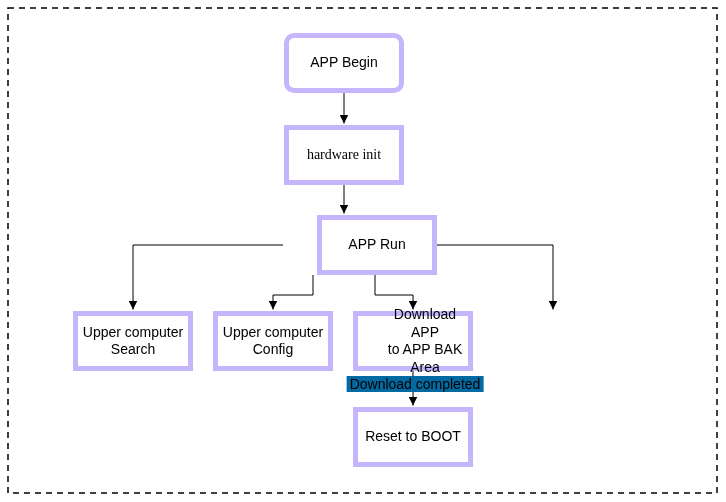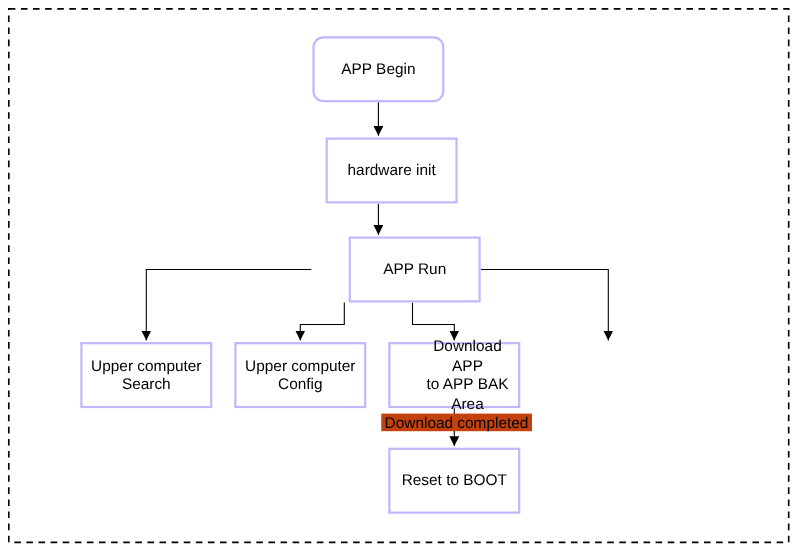--- a/index.html
+++ b/index.html
@@ -19,48 +19,48 @@
     position: absolute;
     left: 0;
     top: 0;
   }
   .node {
     position: absolute;
     box-sizing: border-box;
     width: 120px;
     height: 60px;
     background: #ffffff;
-    border: 2px solid #c4b5fd;
+    border: 5px solid #c4b5fd;
     display: flex;
     align-items: center;
     justify-content: center;
     text-align: center;
     font-size: 14px;
     line-height: 1.25;
     color: #000000;
     white-space: pre-line;
     z-index: 2;
   }
   .node.rounded {
     border-radius: 10px;
   }
   .n-app-begin     { left: 284px; top: 33px;  }
-  .n-hardware-init { left: 296px; top: 125px; }
+  .n-hardware-init { left: 284px; top: 125px; font-family: Liberation Serif, serif; }
   .n-app-run       { left: 284px; top: 215px; margin-left: 33px; }
   .n-upper-search  { left: 73px;  top: 311px; }
   .n-upper-config  { left: 213px; top: 311px; }
   .n-download-app  { left: 353px; top: 311px; padding-left: 24px; }
   .n-other-user    { left: 493px; top: 311px; }
   .n-reset-boot    { left: 353px; top: 407px; }
   .edge-label {
     position: absolute;
     left: 415px;
     top: 384px;
     transform: translate(-50%, -50%);
-    background: #c2410c;
+    background: #0369a1;
     font-size: 14px;
     color: #000000;
     padding: 0 3px;
     white-space: nowrap;
     z-index: 3;
   }
 </style>
 </head>
 <body>
 

